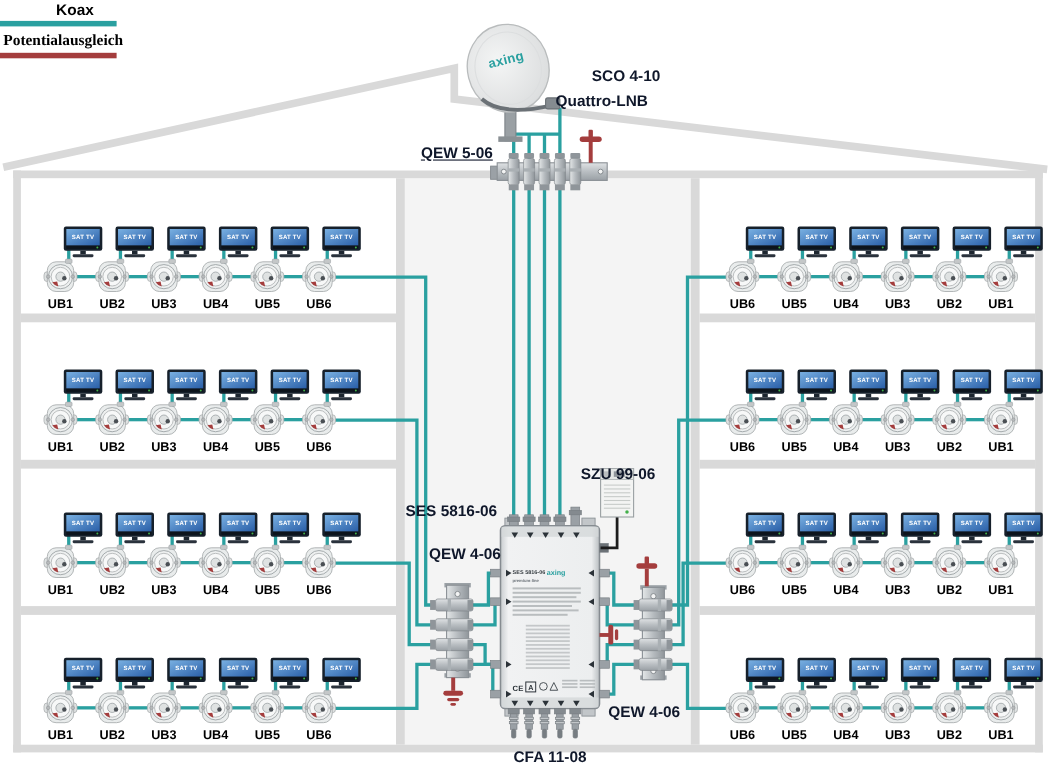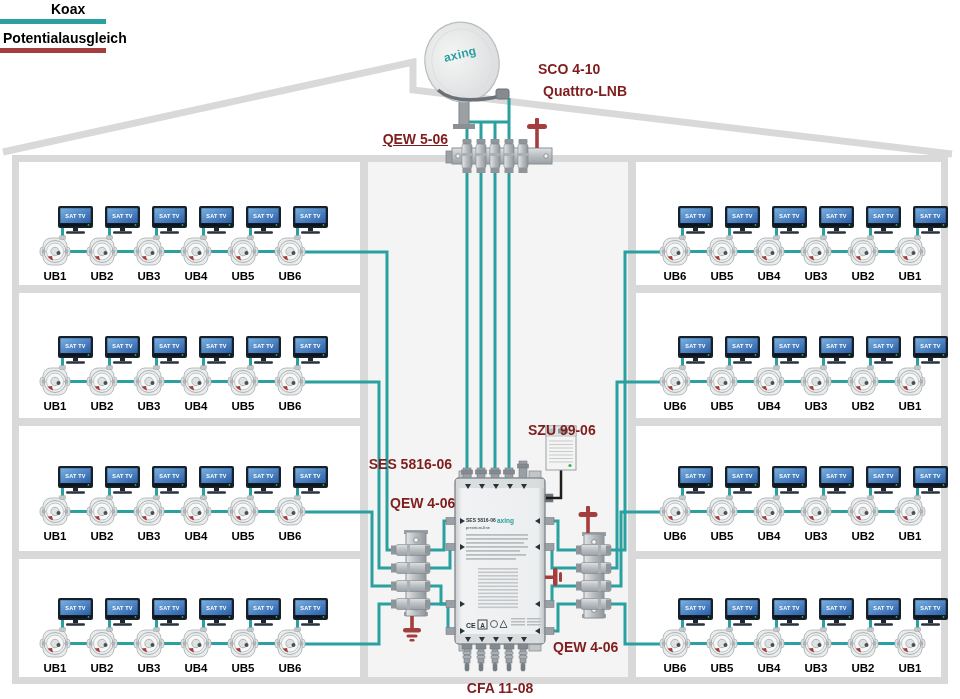--- a/index.html
+++ b/index.html
@@ -2,21 +2,21 @@
 <html><head>
 <meta charset="utf-8">
 <style>
   html,body{margin:0;padding:0;background:#fff;}
   #stage{position:relative;width:960px;height:699px;background:#fff;overflow:hidden;
          font-family:"Liberation Sans",sans-serif;}
   .wall{position:absolute;background:#d9d9d9;}
   .shaft-fill{position:absolute;background:#f4f4f4;}
   svg{display:block;}
   .layer{position:absolute;left:0;top:0;}
-  .lbl{position:absolute;font-weight:bold;font-size:14px;color:#7f1d1d;white-space:nowrap;}
+  .lbl{position:absolute;font-weight:bold;font-size:14px;color:#0f172a;white-space:nowrap;}
   .legend-text{position:absolute;font-weight:bold;font-size:14px;color:#000;}
   .legend-bar{position:absolute;height:4.5px;}
   .row{position:absolute;width:282px;height:78px;}
   .chain{position:absolute;left:15px;top:45px;width:235px;height:3px;background:#2aa0a0;}
   .unit{position:absolute;top:0;overflow:visible;}
   .tvtext{font:bold 5.5px "Liberation Sans",sans-serif;fill:#ffffff;text-anchor:middle;letter-spacing:.2px;}
   .ubtext{font:bold 11.5px "Liberation Sans",sans-serif;fill:#000;text-anchor:middle;}
   .ses-title{font:bold 5px "Liberation Sans",sans-serif;fill:#30373c;}
   .ses-brand{font:bold 6.5px "Liberation Sans",sans-serif;fill:#2aa0a0;}
   .ses-sub{font:bold 3.8px "Liberation Sans",sans-serif;fill:#6a7177;}
@@ -1620,25 +1620,25 @@
         <circle cx="25.2" cy="14.5" r="1.6" fill="#b7babb" stroke="#8f9396" stroke-width=".5"></circle>
         <rect x="18.5" y="-1.5" width="6" height="4" rx="1" fill="#c4c7c8" stroke="#9aa0a3" stroke-width=".5"></rect>
       </g>
       <text class="ubtext" x="15" y="75">UB1</text>
     </svg>
       </div>
     </div>
 
   <div class="legend-text" style="left:3px;top:1px;padding-left:48px;">Koax</div>
   <div class="legend-bar" id="legend-swatch-0" style="left: 0px; top: 19px; width: 106px; background: rgb(42, 160, 160);"></div>
-  <div class="legend-text" style="left:3px;top:30px;">Potentialausgleich</div>
+  <div class="legend-text" style="left:3px;top:30px;font-family:Liberation Serif, serif;">Potentialausgleich</div>
   <div class="legend-bar" id="legend-swatch-1" style="left: 0px; top: 48px; width: 106px; background: rgb(164, 61, 61);"></div>
 
   <div class="lbl" style="left:538px;top:61px;">SCO 4-10</div>
-  <div class="lbl" style="left:543px;top:83px;">Quattro-LNB</div>
+  <div class="lbl" style="left:505px;top:83px;">Quattro-LNB</div>
   <div class="lbl" style="left:378px;top:131px;width:70px;text-align:right;text-decoration:underline;">QEW 5-06</div>
   <div class="lbl" style="left:366px;top:456px;width:86px;text-align:right;">SES 5816-06</div>
   <div class="lbl" style="left:528px;top:402px;margin-top:20px;">SZU 99-06</div>
   <div class="lbl" style="left:390px;top:495px;">QEW 4-06</div>
   <div class="lbl" style="left:553px;top:639px;">QEW 4-06</div>
   <div class="lbl" style="left:460px;top:680px;width:80px;text-align:center;">CFA 11-08</div>
 
 </div>
 
 </body></html>

